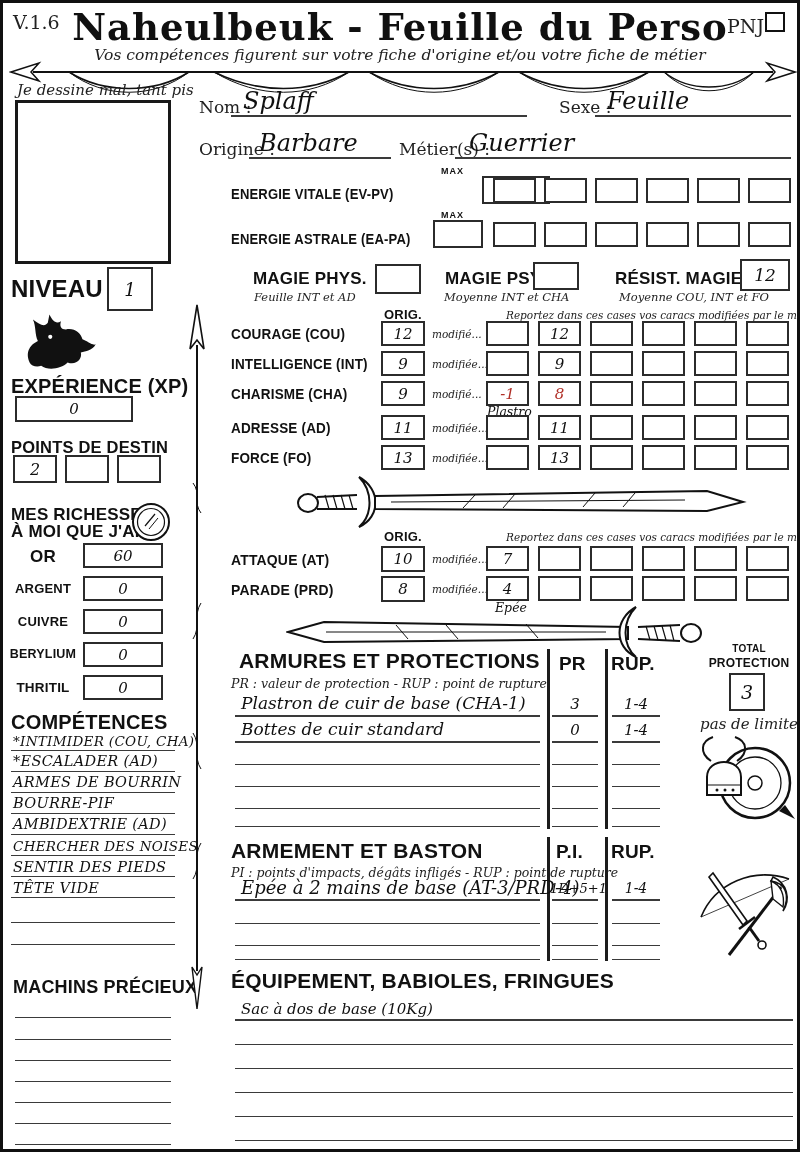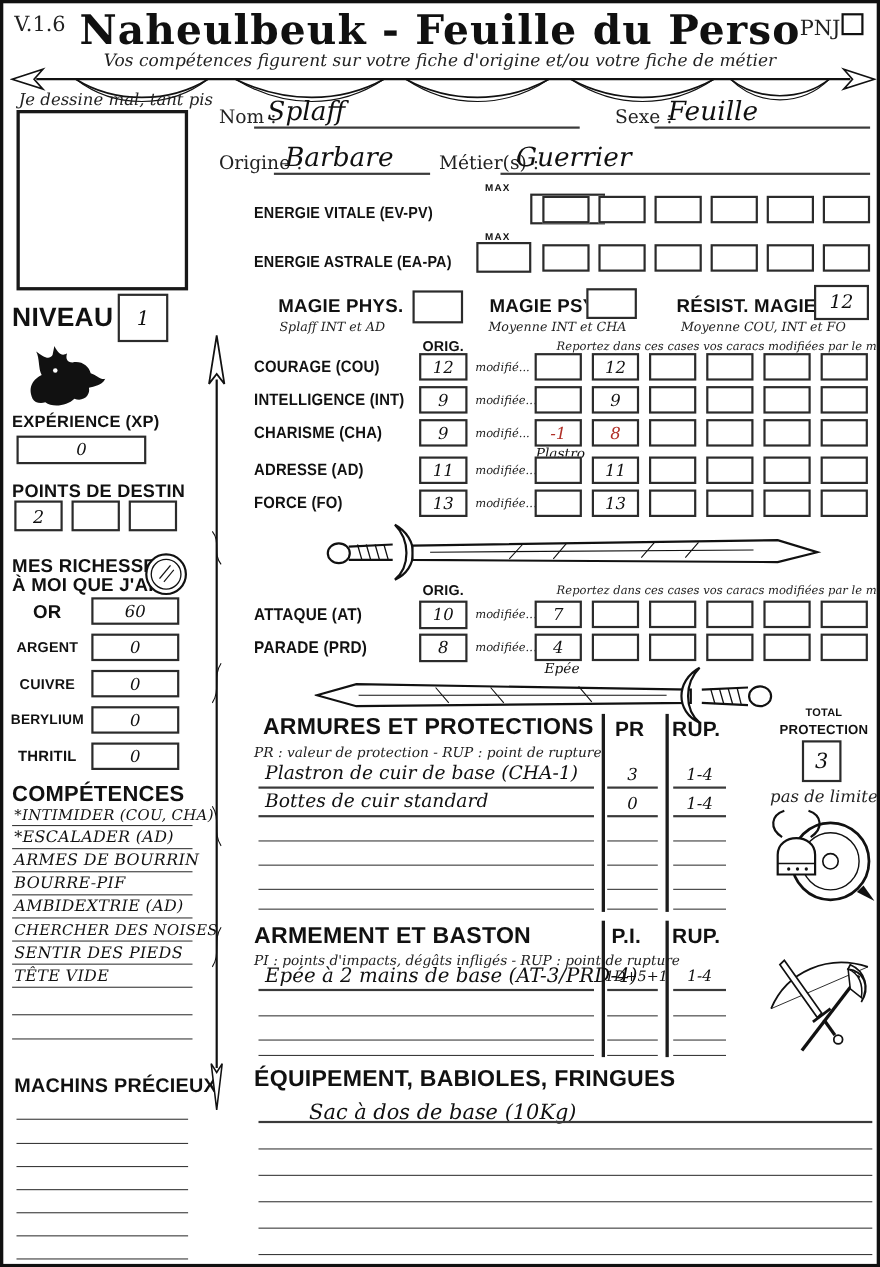--- a/index.html
+++ b/index.html
@@ -59,21 +59,21 @@
   <div class="abs" style="left:12px;top:97px;width:156px;height:164px;border:3px solid #181818;box-sizing:border-box;"></div>
 
   <div class="abs hd" style="left:8px;top:272px;font-size:24px;">NIVEAU</div>
   <div class="box" style="left:104px;top:264px;width:46px;height:44px;font-size:18px;">1</div>
 
   <svg class="abs" style="left:20px;top:302px;" width="76" height="72" viewBox="0 0 92 72">
     <path d="M8,62 C2,48 10,40 18,36 C14,28 16,18 12,10 C20,16 26,20 30,14 L32,4 C36,12 40,16 46,12 C44,18 46,22 52,22 C62,20 70,26 72,34 C78,36 84,42 88,40 C84,48 76,48 70,50 C72,58 64,66 54,62 C46,70 30,72 22,66 C16,68 10,66 8,62 Z" fill="#111"></path>
     <circle cx="33" cy="31" r="2.5" fill="#fff"></circle>
   </svg>
 
-  <div class="abs hd" style="left:8px;top:372px;font-size:15px;">EXPÉRIENCE (XP)</div>
+  <div class="abs hd" style="left:8px;top:372px;font-size:20px;">EXPÉRIENCE (XP)</div>
   <div class="box" style="left:12px;top:393px;width:118px;height:26px;">0</div>
 
   <div class="abs hd" style="left:8px;top:435px;font-size:16.5px;">POINTS DE DESTIN</div>
   <div class="box" style="left:10px;top:452px;width:44px;height:28px;font-size:16px;">2</div>
   <div class="box" style="left:62px;top:452px;width:44px;height:28px;font-size:16px;"></div>
   <div class="box" style="left:114px;top:452px;width:44px;height:28px;font-size:16px;"></div>
 
   <div class="abs hd" style="left:8px;top:502px;font-size:17px;">MES RICHESSES</div>
   <div class="abs hd" style="left:8px;top:519px;font-size:17px;">À MOI QUE J'AI</div>
   <svg class="abs" style="left:128px;top:499px;" width="40" height="40" viewBox="0 0 40 40">
@@ -166,21 +166,21 @@
     <div class="cell"></div>
     <div class="cell"></div>
     <div class="cell"></div>
     <div class="cell"></div>
     <div class="cell"></div>
     <div class="cell"></div>
   </div>
 
   <div class="abs hd" style="left:250px;top:266px;font-size:17px;">MAGIE PHYS.</div>
   <div class="box" style="left:372px;top:261px;width:46px;height:30px;"></div>
-  <div class="abs script" style="left:251px;top:287px;font-size:11.5px;">Splaff INT et AD</div>
+  <div class="abs script" style="left:251px;top:287px;font-size:11.5px;">Feuille INT et AD</div>
   <div class="abs hd" style="left:442px;top:266px;font-size:17px;">MAGIE PSY.</div>
   <div class="box" style="left:530px;top:259px;width:46px;height:28px;"></div>
   <div class="abs script" style="left:441px;top:287px;font-size:11.5px;">Moyenne INT et CHA</div>
   <div class="abs hd" style="left:612px;top:266px;font-size:17px;">RÉSIST. MAGIE</div>
   <div class="box" style="left:737px;top:256px;width:50px;height:32px;font-size:17px;">12</div>
   <div class="abs script" style="left:616px;top:287px;font-size:11.5px;">Moyenne COU, INT et FO</div>
 
   <div class="abs hd" style="left:381px;top:304px;font-size:13px;">ORIG.</div>
   <div class="abs script" style="left:503px;top:306px;font-size:10.5px;">Reportez dans ces cases vos caracs modifiées par le matériel</div>
 
@@ -376,21 +376,21 @@
     <path d="M20,8 L54,56 L50,60 L16,12 Z" fill="#fff" stroke="#111" stroke-width="1.6"></path>
     <line x1="46" y1="64" x2="62" y2="52" stroke="#111" stroke-width="2.5"></line>
     <line x1="56" y1="62" x2="66" y2="76" stroke="#111" stroke-width="3"></line>
     <circle cx="69" cy="80" r="4" fill="#fff" stroke="#111" stroke-width="1.6"></circle>
     <line x1="88" y1="22" x2="36" y2="90" stroke="#111" stroke-width="3"></line>
     <path d="M80,12 C94,18 98,34 90,46 C98,30 92,18 78,16 Z" fill="#fff" stroke="#111" stroke-width="1.6"></path>
     <path d="M78,16 C88,20 92,30 90,42 L80,34 Z" fill="#fff" stroke="#111" stroke-width="1.4"></path>
   </svg>
 
   <div class="abs hd" style="left:228px;top:966px;font-size:21px;">ÉQUIPEMENT, BABIOLES, FRINGUES</div>
-  <div class="abs hw" style="left:238px;top:997px;font-size:19px;margin-left:40px;">Sac à dos de base (10Kg)</div>
+  <div class="abs hw" style="left:238px;top:997px;font-size:15px;">Sac à dos de base (10Kg)</div>
   <div class="uline" style="left:232px;top:1016px;width:558px;"></div>
   <div class="uline thin" style="left:232px;top:1041px;width:558px;"></div>
   <div class="uline thin" style="left:232px;top:1065px;width:558px;"></div>
   <div class="uline thin" style="left:232px;top:1089px;width:558px;"></div>
   <div class="uline thin" style="left:232px;top:1113px;width:558px;"></div>
   <div class="uline thin" style="left:232px;top:1137px;width:558px;"></div>
 
 </div>
 
 </body></html>

